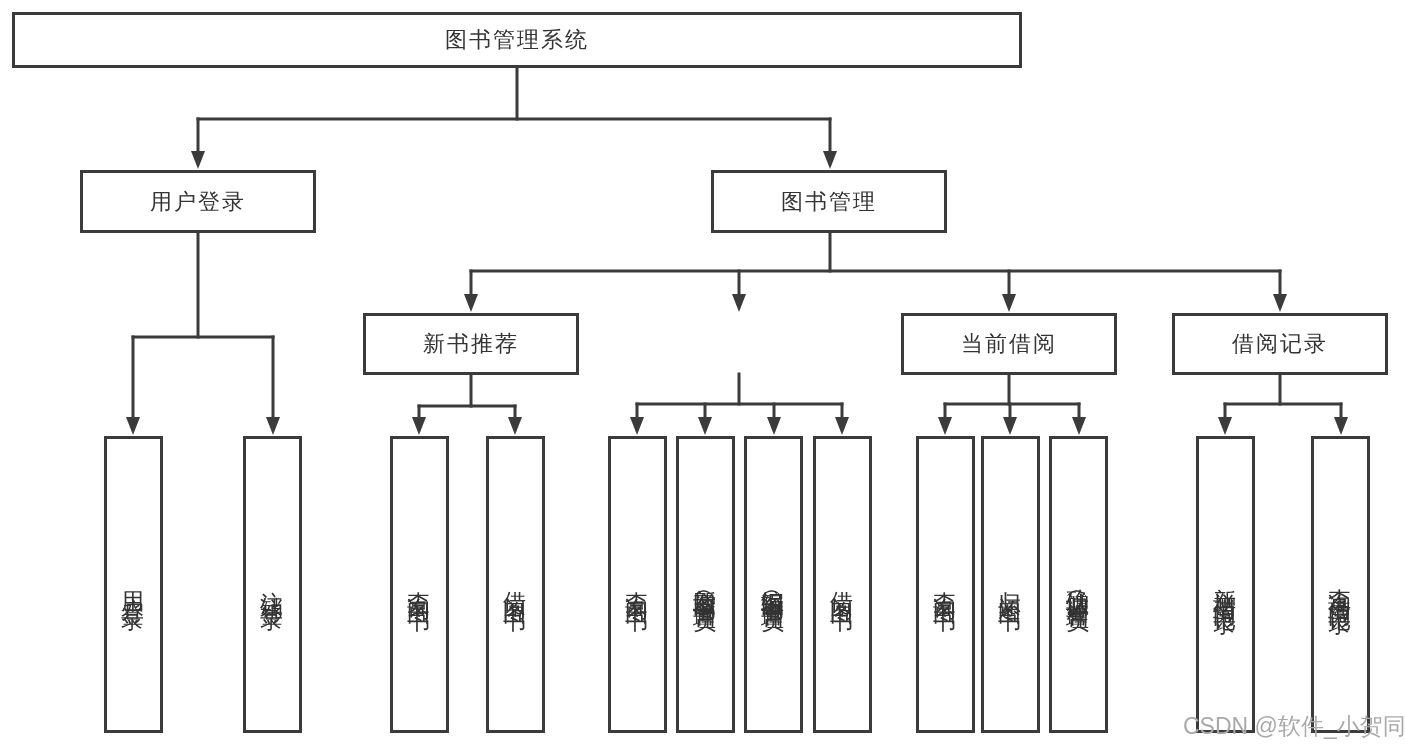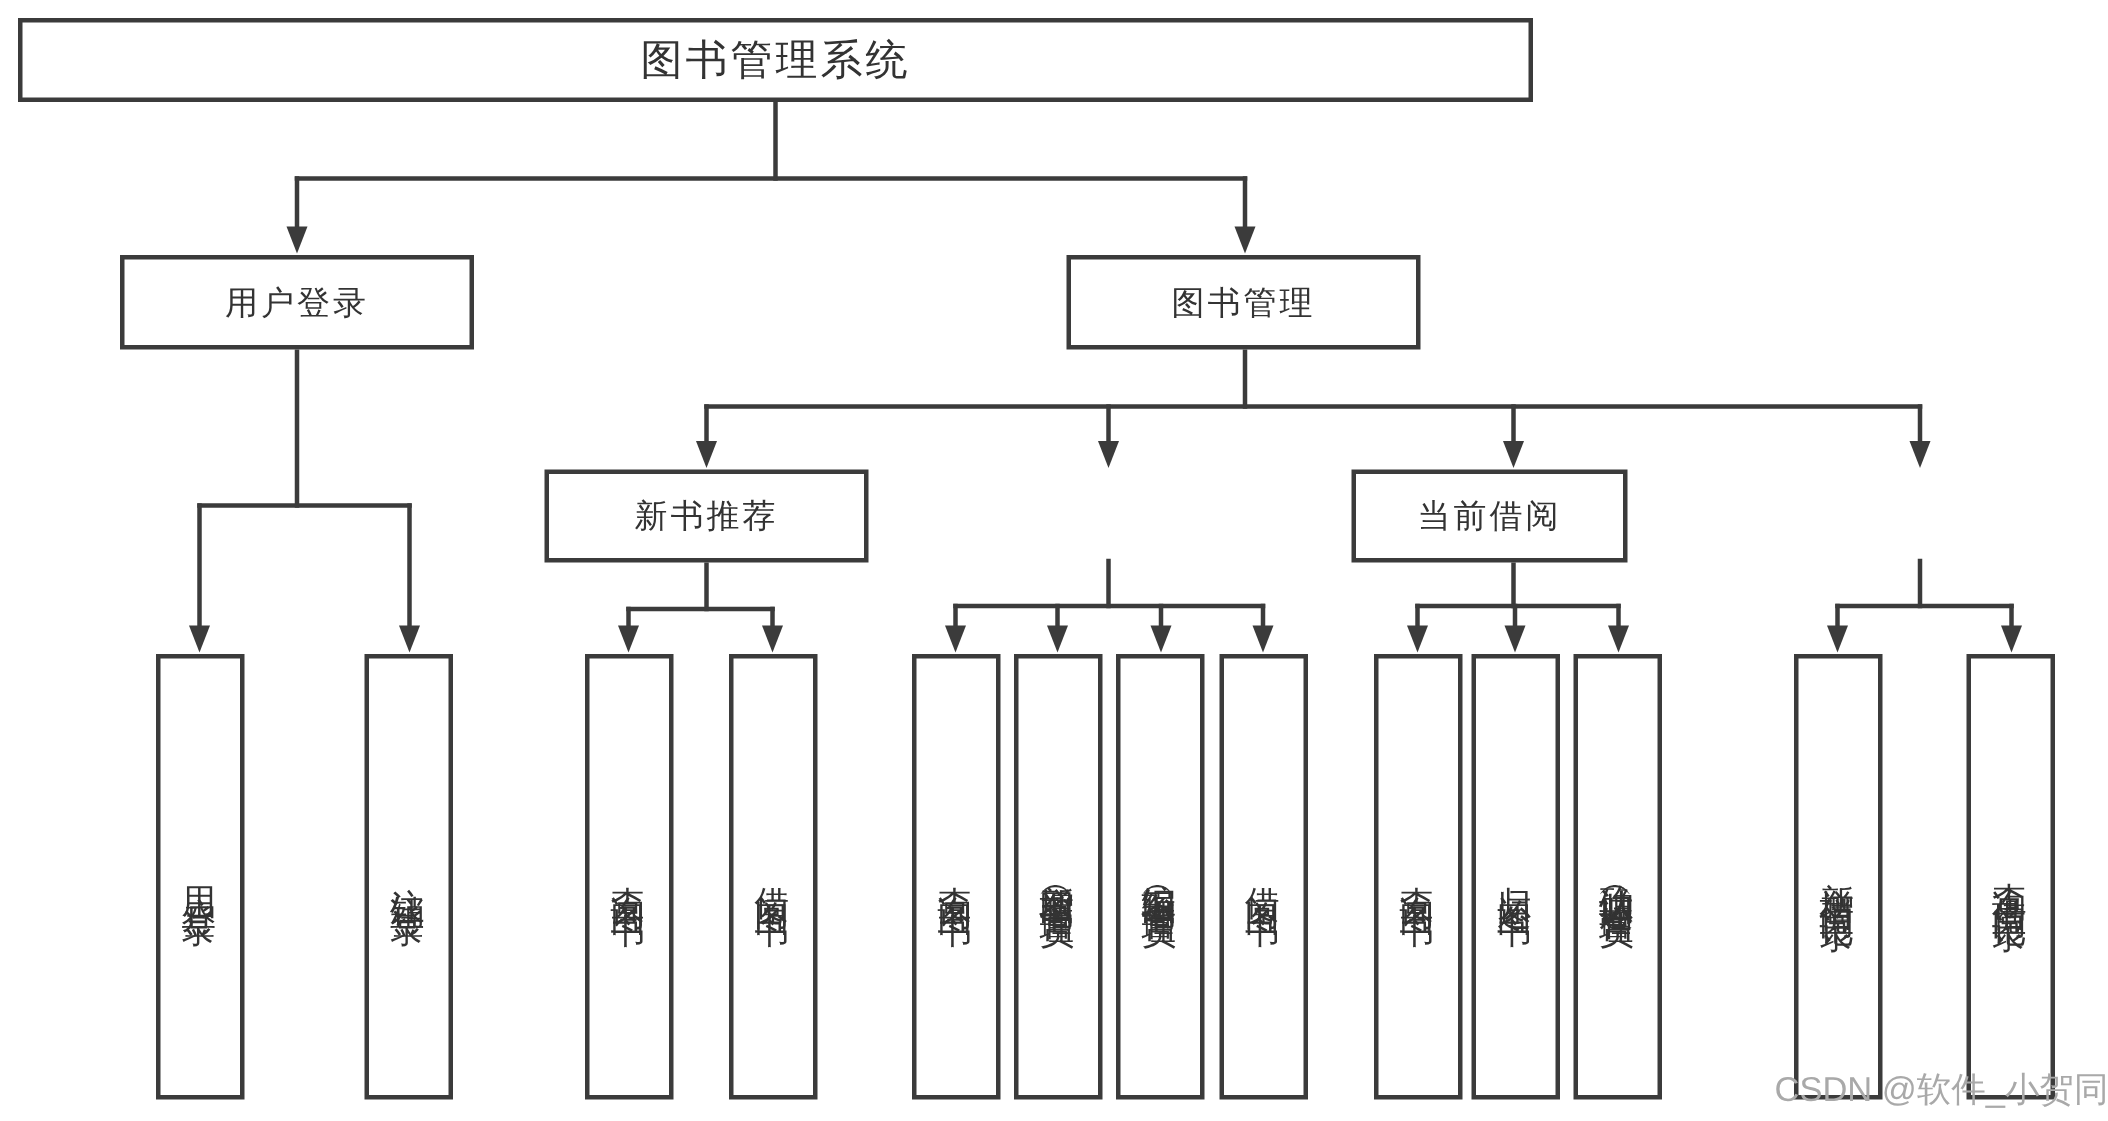--- a/index.html
+++ b/index.html
@@ -27,21 +27,21 @@
     border: 3px solid #3b3b3b;
     background: #ffffff;
     display: flex;
     align-items: center;
     justify-content: center;
     color: #333333;
     font-size: 22px;
     letter-spacing: 2px;
     z-index: 2;
   }
-  .node.root { font-size: 28px; }
+  .node.root { font-size: 22px; }
   .leaf {
     position: absolute;
     box-sizing: border-box;
     border: 3px solid #3b3b3b;
     background: #ffffff;
     width: 59px;
     height: 297px;
     top: 436px;
     display: flex;
     align-items: center;
@@ -130,21 +130,22 @@
     <line x1="1341" y1="404" x2="1341" y2="421"></line>
     <polygon points="1341,435 1334,417 1348,417" stroke="none"></polygon>
   </svg>
 
   <div class="node root" style="left:12px; top:12px; width:1010px; height:56px;">图书管理系统</div>
 
   <div class="node" style="left:80px; top:170px; width:236px; height:63px;">用户登录</div>
   <div class="node" style="left:363px; top:313px; width:216px; height:62px;">新书推荐</div>
 
   <div class="node" style="left:711px; top:170px; width:236px; height:63px;">图书管理</div>
-  <div class="node" style="left:901px; top:313px; width:184px; height:62px;">当前借阅</div>
+  <div class="node" style="left:901px; top:313px; width:216px; height:62px;">当前借阅</div>
+  <div class="node" style="left:1172px; top:313px; width:216px; height:62px;">借阅记录</div>
 
   <div class="leaf" style="left:104px;">用户登录</div>
   <div class="leaf" style="left:243px;">注销登录</div>
 
   <div class="leaf" style="left:390px;">查询图书</div>
   <div class="leaf" style="left:486px;">借阅图书</div>
 
   <div class="leaf" style="left:608px;">查询图书</div>
   <div class="leaf" style="left:676px; letter-spacing:3px;">新增图书（管理员）</div>
   <div class="leaf" style="left:744px; letter-spacing:3px;">编辑图书（管理员）</div>

